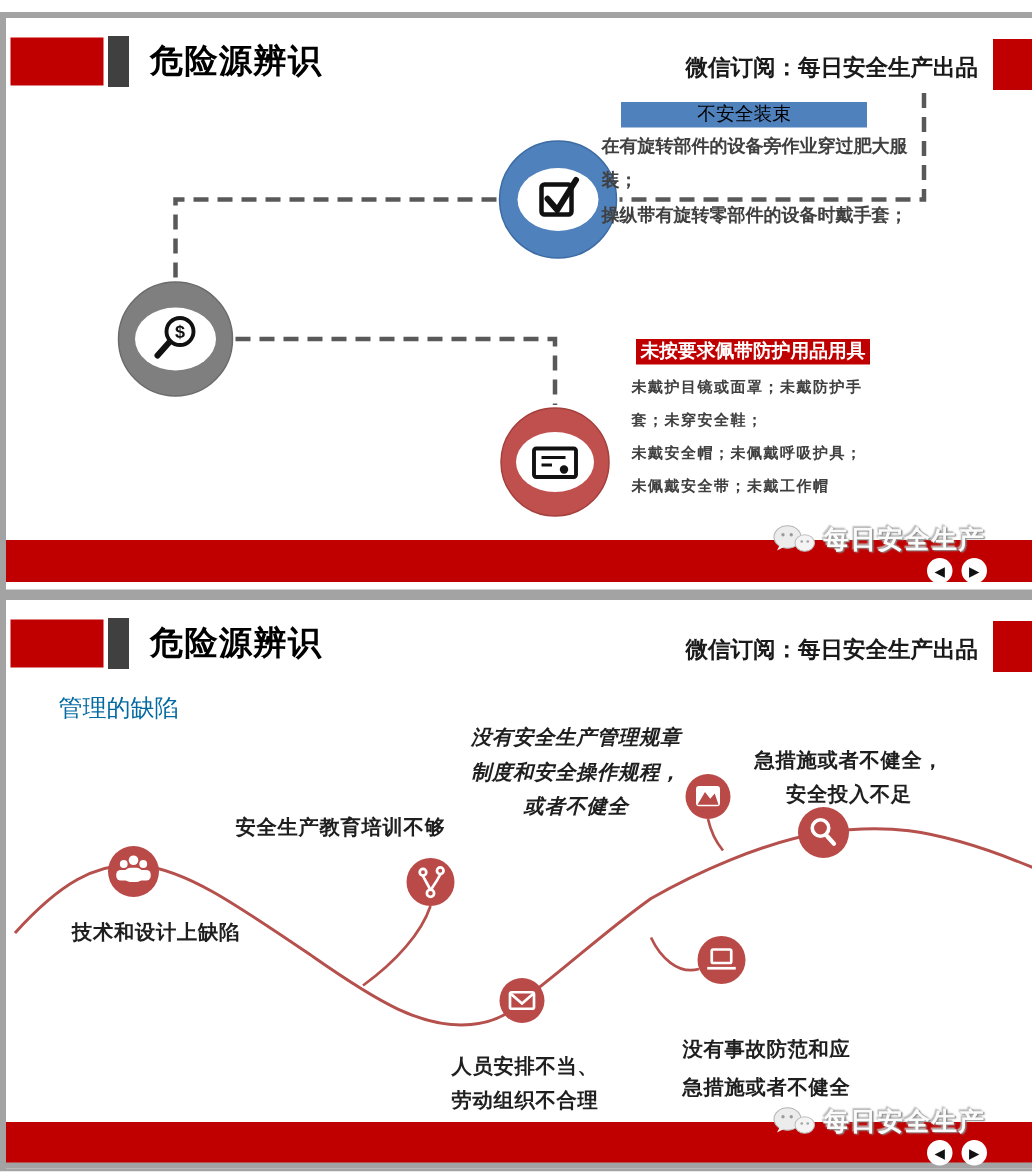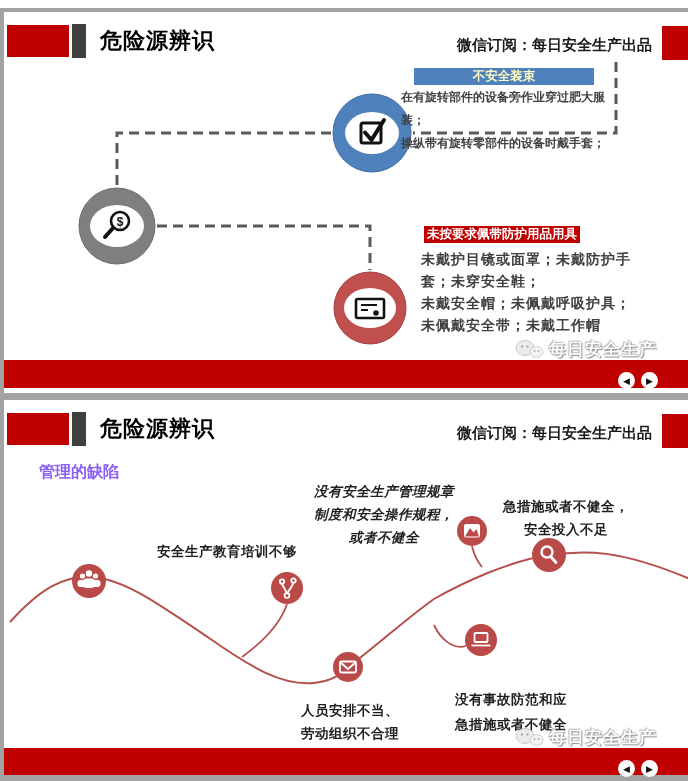--- a/index.html
+++ b/index.html
@@ -12,41 +12,41 @@
 
   
   .hdr-red{position:absolute;left:3px;top:13px;width:62px;height:32px;background:#c00000;}
   .hdr-dark{position:absolute;left:68px;top:12px;width:14px;height:34px;background:#404040;}
   .hdr-title{position:absolute;left:96px;top:14px;font-size:22px;font-weight:900;color:#000;letter-spacing:1px;}
   .hdr-sub{position:absolute;right:38px;top:24px;font-size:15px;font-weight:600;color:#1a1a1a;margin-left:36px;}
   .hdr-red-right{position:absolute;left:658px;top:14px;width:30px;height:34px;background:#c00000;}
 
   
   .footer-bar{position:absolute;left:0;top:348px;width:100%;height:28px;background:#c00000;}
-  .watermark{position:absolute;top:326px;right:33px;display:flex;align-items:flex-end;gap:4px;z-index:5;}
+  .watermark{position:absolute;top:336px;right:33px;display:flex;align-items:flex-end;gap:4px;z-index:5;}
   .wm-text{font-size:17px;font-weight:700;letter-spacing:1px;color:#fbfbfb;
            text-shadow:0 0 1px #9a9a9a,1px 1px 1px #8a8a8a,-1px -1px 1px #c0c0c0;}
   .navbtn{position:absolute;top:360px;width:17px;height:17px;border-radius:50%;background:#ffffff;
           display:flex;align-items:center;justify-content:center;font-size:9px;color:#111;z-index:6;cursor:pointer;}
   .nav-prev{left:614px;} .nav-next{left:637px;}
 
   
-  .blue-label{position:absolute;left:410px;top:56px;width:180px;height:17px;background:#4f81bd;
-              color:#fef9c3;font-size:12.5px;font-weight:700;text-align:center;line-height:17px;}
+  .blue-label{position:absolute;left:410px;top:56px;width:164px;height:17px;background:#4f81bd;
+              color:#000000;font-size:12.5px;font-weight:400;text-align:center;line-height:17px;}
   .blue-text{position:absolute;left:397px;top:74px;width:222px;font-size:12px;font-weight:700;
              color:#404040;line-height:23px;}
   .red-label{position:absolute;left:420px;top:214px;width:156px;height:17px;background:#c00000;
              color:#fff;font-size:12.5px;font-weight:700;text-align:center;line-height:17px;}
-  .ppe-text{position:absolute;left:417px;top:236px;width:242px;font-size:14px;font-weight:700;
+  .ppe-text{position:absolute;left:417px;top:236px;width:242px;font-size:10px;font-weight:700;
             color:#404040;line-height:22px;letter-spacing:1px;}
   .gray-label{position:absolute;left:146px;top:246px;width:173px;background:#7f7f7f;color:#fff;
               font-size:12px;font-weight:600;text-align:center;line-height:16px;padding:2px 0;}
 
   
-  .section-title{position:absolute;left:35px;top:62px;font-size:16px;font-weight:700;color:#8b5cf6;}
+  .section-title{position:absolute;left:35px;top:62px;font-size:16px;font-weight:400;color:#0369a1;}
   .s2label{position:absolute;font-family:"Liberation Serif",serif;font-size:13.5px;font-weight:700;
            color:#1f1f1f;letter-spacing:0.5px;text-align:center;line-height:23px;}
   .lbl-tech{left:30px;top:210px;width:140px;}
   .lbl-edu{left:150px;top:140px;width:146px;}
   .lbl-staff{left:292px;top:299px;width:108px;}
   .lbl-rules{left:302px;top:80px;width:156px;font-style:italic;}
   .lbl-emerg{left:446px;top:255px;width:122px;line-height:25px;margin-top:32px;}
   .lbl-invest{left:488px;top:95px;width:148px;}
 
   svg{position:absolute;left:0;top:0;}
@@ -208,20 +208,23 @@
 
       <g>
         <circle cx="545" cy="155" r="17" fill="#b94a48"></circle>
         <g stroke="#ffffff" fill="none">
           <circle cx="543" cy="152" r="5.5" stroke-width="2.4"></circle>
           <path d="M547.5 157.5 L552 162.5" stroke-width="2.8" stroke-linecap="round"></path>
         </g>
       </g>
     </svg>
 
+    <div class="s2label lbl-tech">
+      <div>技术和设计上缺陷</div>
+    </div>
     <div class="s2label lbl-edu">
       <div>安全生产教育培训不够</div>
     </div>
     <div class="s2label lbl-staff">
       <div>人员安排不当、</div>
       <div>劳动组织不合理</div>
     </div>
     <div class="s2label lbl-rules">
       <div>没有安全生产管理规章</div>
       <div>制度和安全操作规程，</div>

